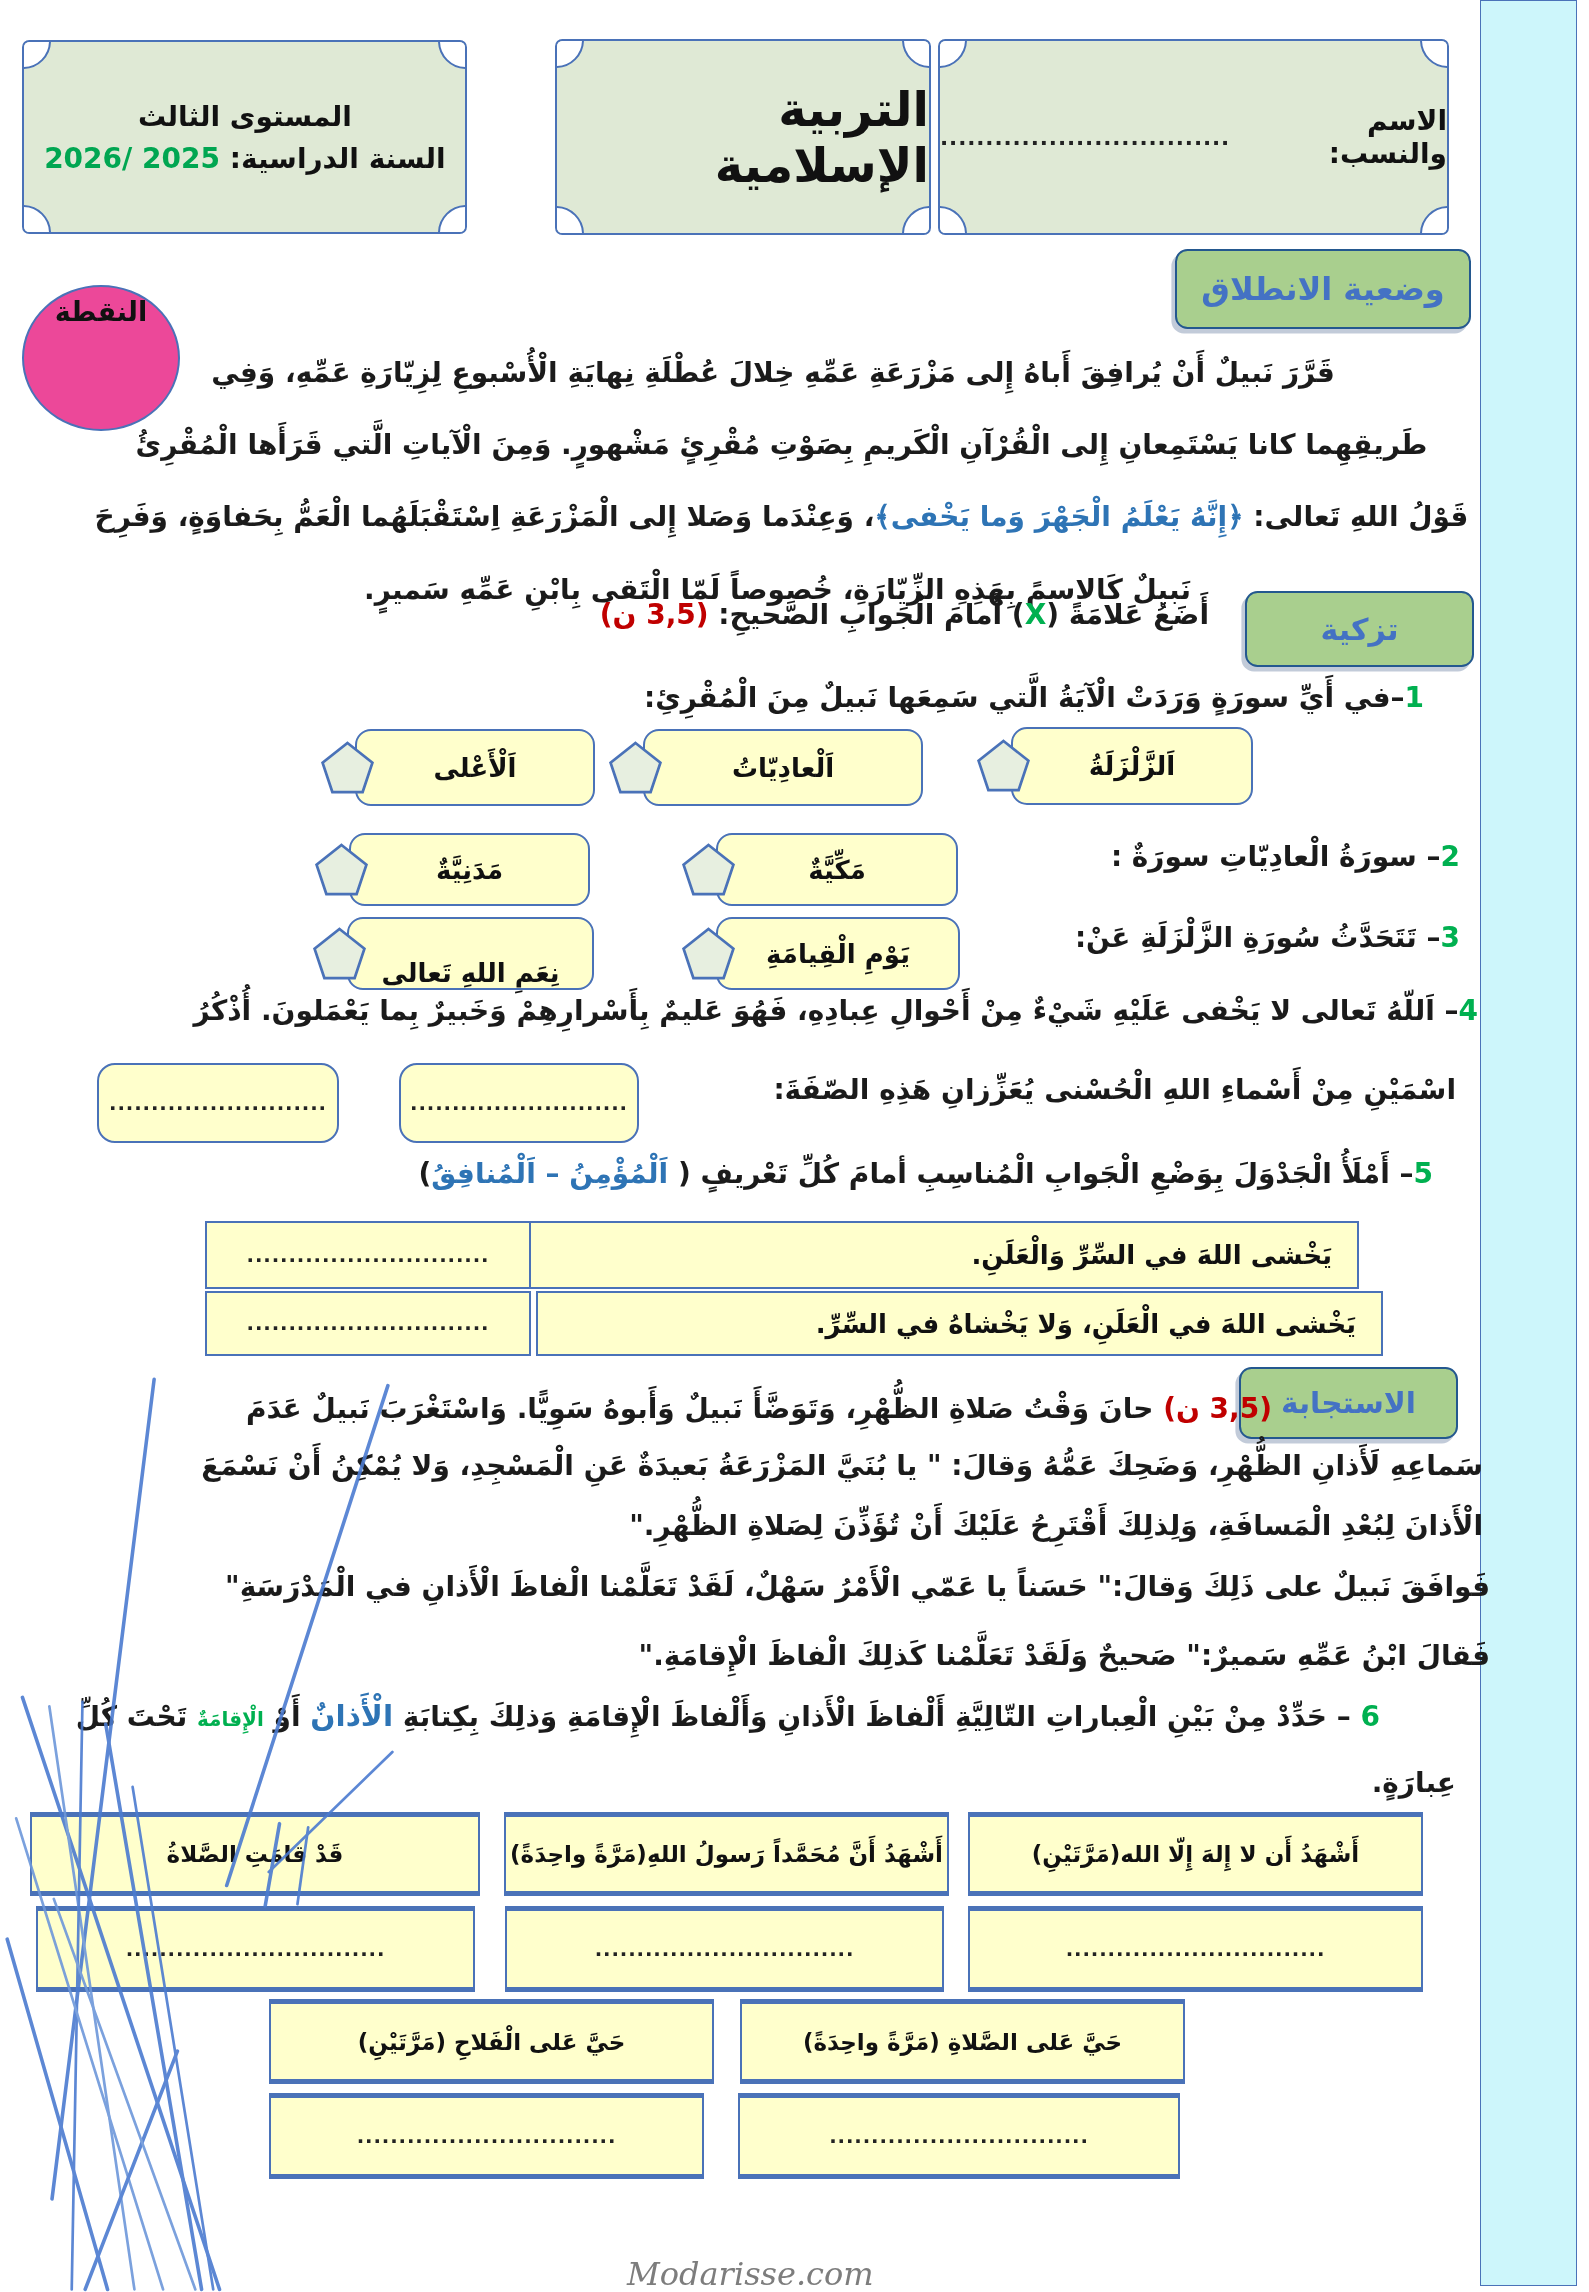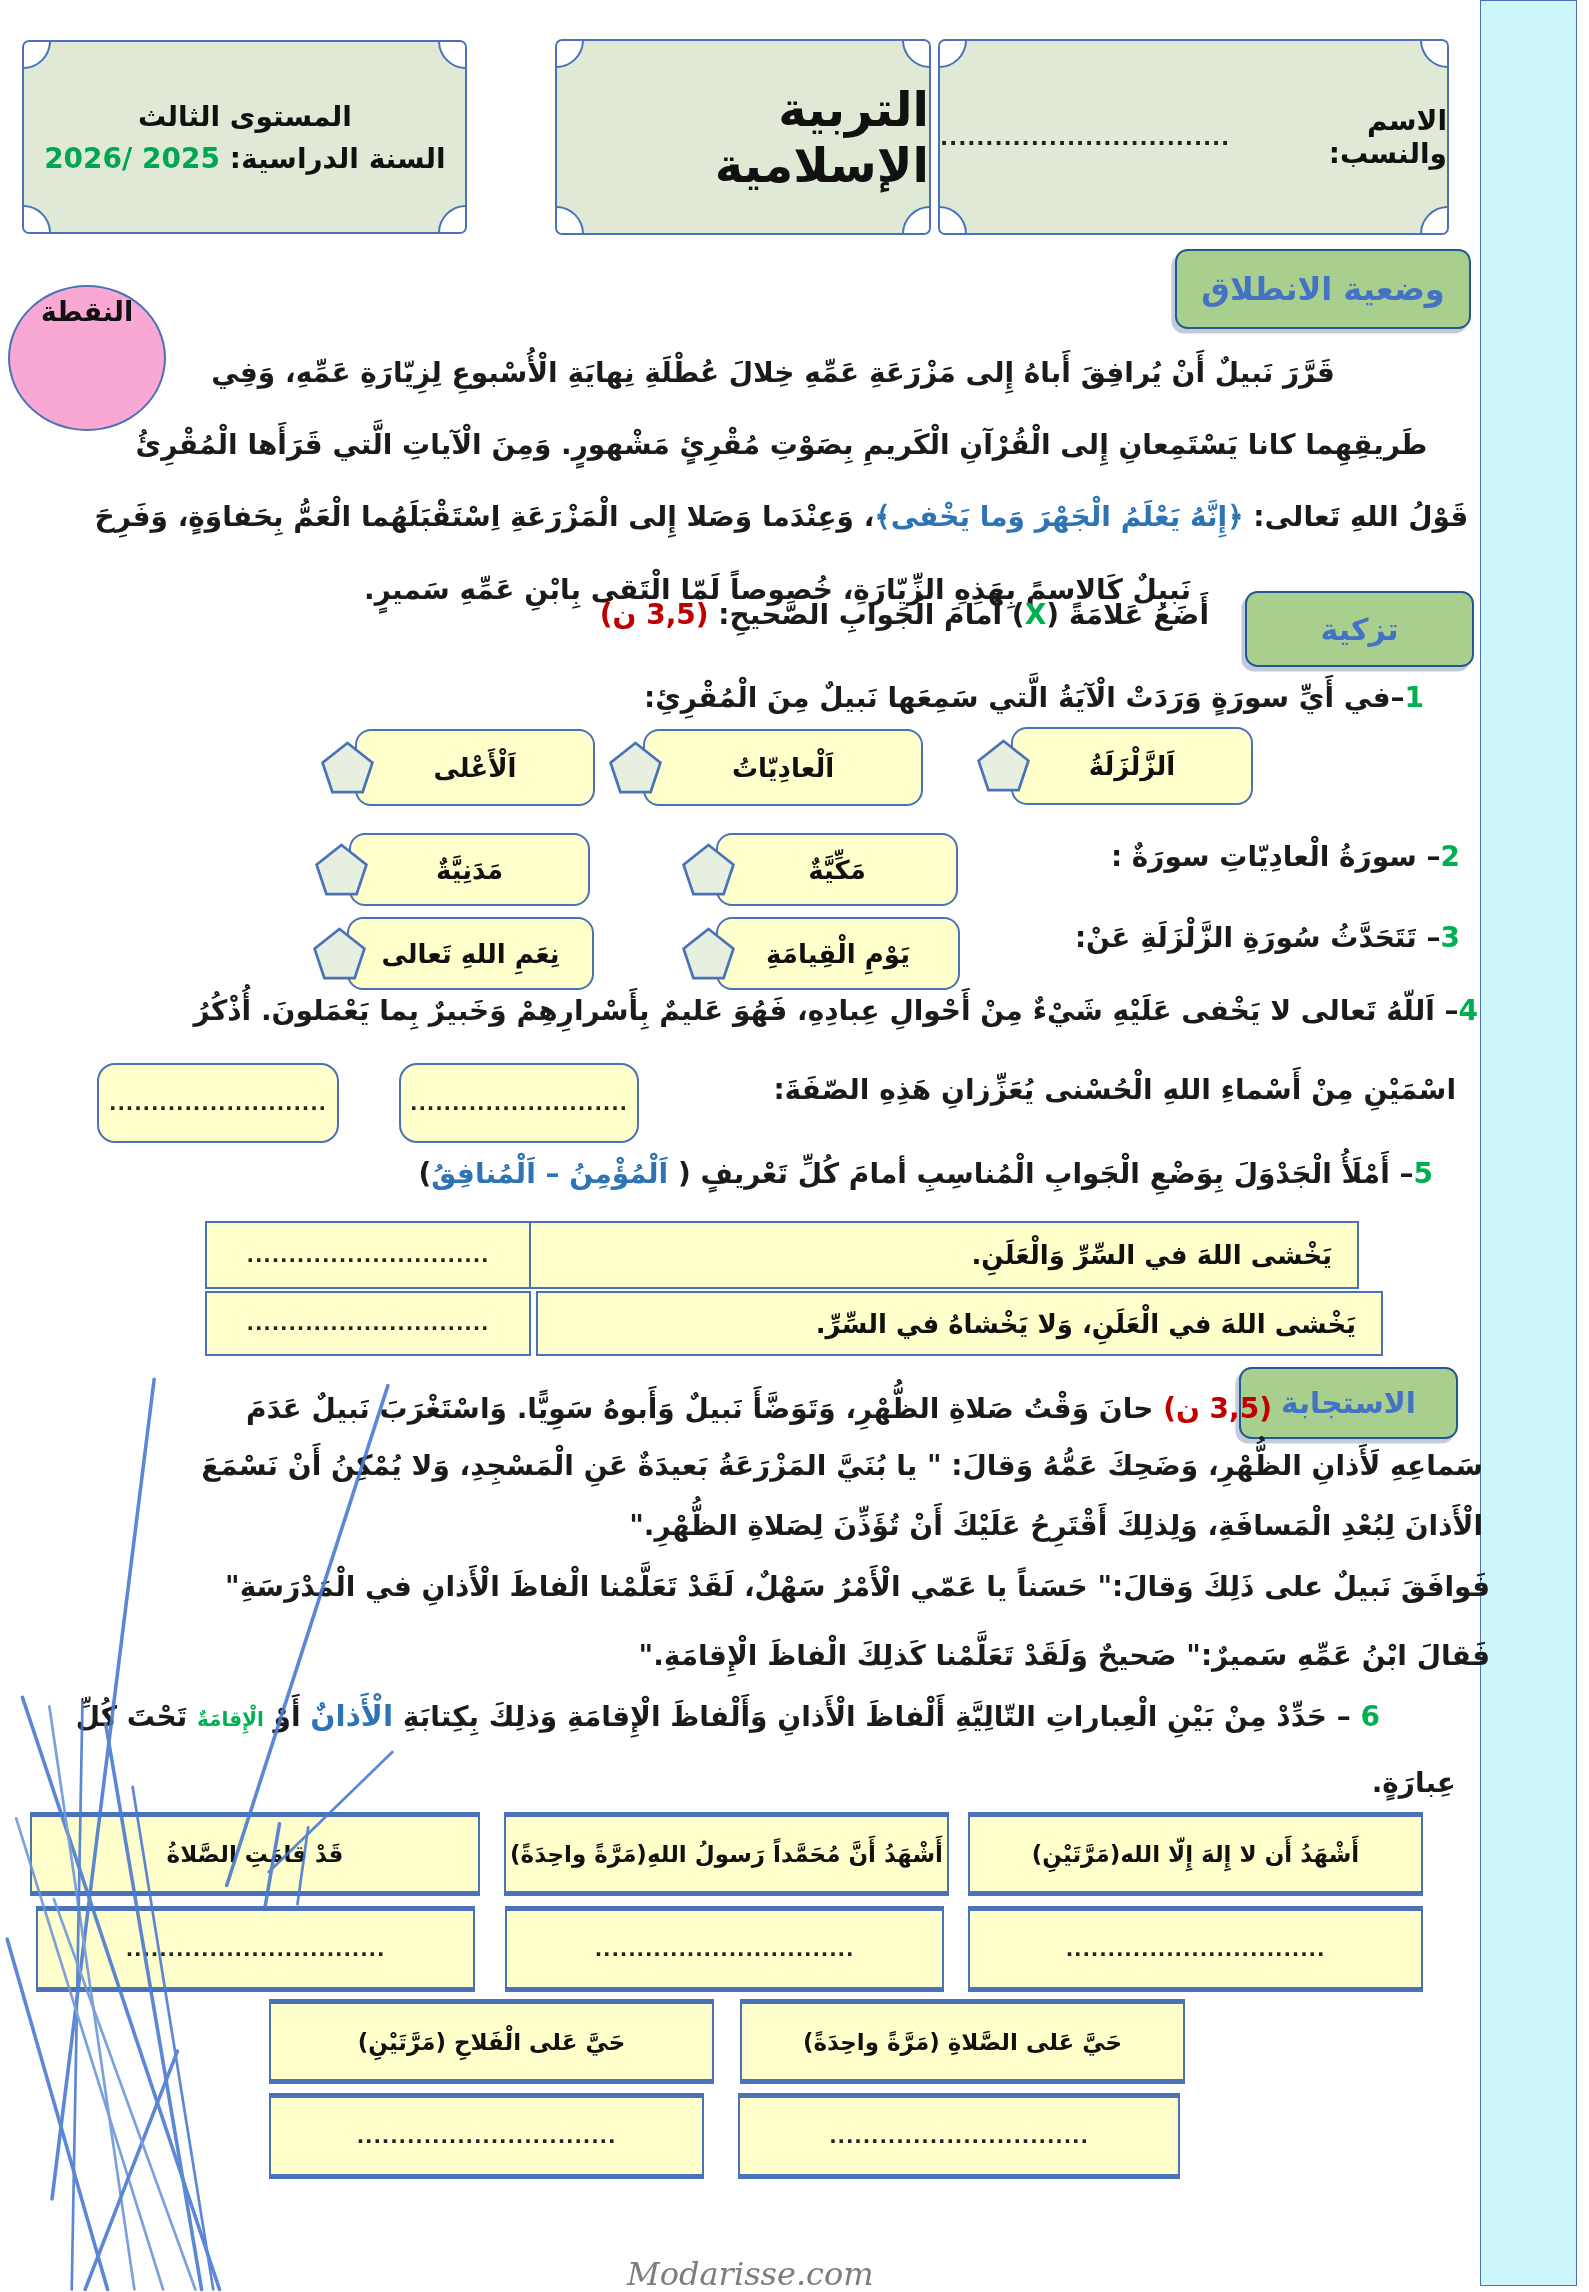--- a/index.html
+++ b/index.html
@@ -20,21 +20,21 @@
   .htitle{font-size:48px;font-weight:bold;color:#111;}
   .hline{font-size:28px;font-weight:bold;color:#111;white-space:nowrap;}
   .year{color:#00a651;direction:ltr;unicode-bidi:embed;}
   .namerow{display:flex;align-items:center;gap:12.5px;font-size:28px;font-weight:bold;color:#111;}
   .namedots{font-size:21.5px;letter-spacing:0.9px;color:#222;}
   
   .glabel{position:absolute;background:#a9cf8e;border:2.7px solid #24588f;border-radius:12.5px;
           color:#4472c4;font-weight:bold;display:flex;align-items:center;justify-content:center;
           box-shadow:-3.6px 4.5px 0 rgba(120,140,170,0.45);}
   
-  .score{position:absolute;left:8px;top:285px;width:154px;height:142px;background:#f9a8d4;
+  .score{position:absolute;left:22px;top:285px;width:154px;height:142px;background:#ec4899;
          border:2.7px solid #4a72b8;border-radius:50%;}
   .score span{display:block;text-align:center;margin-top:9px;font-size:27px;font-weight:bold;color:#111;}
   
   .line{position:absolute;font-size:28px;font-weight:bold;color:#1b1b1b;white-space:nowrap;}
   .center{text-align:center;}
   .num{color:#00b050;}
   .red{color:#c00000;}
   .greenw{color:#00b050;}
   .bluew{color:#2e74b5;}
   .verse{color:#2e74b5;}
@@ -177,21 +177,21 @@
   <span class="num">3</span><span>– تَتَحَدَّثُ سُورَةِ الزَّلْزَلَةِ عَنْ:</span>
 </div>
 <div class="opt" style="left:716px;top:917px;width:240px;height:69px;">
   <span class="pent">
     <svg width="57" height="56" viewBox="0 0 64 62">
         <polygon points="32,3 60,25 49,58 15,58 4,25" fill="#e7efe0" stroke="#4a72b8" stroke-width="3"></polygon>
       </svg>
   </span>
   <span>يَوْمِ الْقِيامَةِ</span>
 </div>
-<div class="opt" style="left:347px;top:917px;width:243px;height:69px;">
+<div class="opt" style="left:347px;top:917px;width:243px;height:69px;align-items:flex-end;">
   <span class="pent">
     <svg width="57" height="56" viewBox="0 0 64 62">
         <polygon points="32,3 60,25 49,58 15,58 4,25" fill="#e7efe0" stroke="#4a72b8" stroke-width="3"></polygon>
       </svg>
   </span>
   <span>نِعَمِ اللهِ تَعالى</span>
 </div>
 
 <div class="line" style="top:994px;right:112px;">
   <span class="num">4</span><span>– اَللّهُ تَعالى لا يَخْفى عَلَيْهِ شَيْءٌ مِنْ أَحْوالِ عِبادِهِ، فَهُوَ عَليمٌ بِأَسْرارِهِمْ وَخَبيرٌ بِما يَعْمَلونَ. أُذْكُرُ</span>

